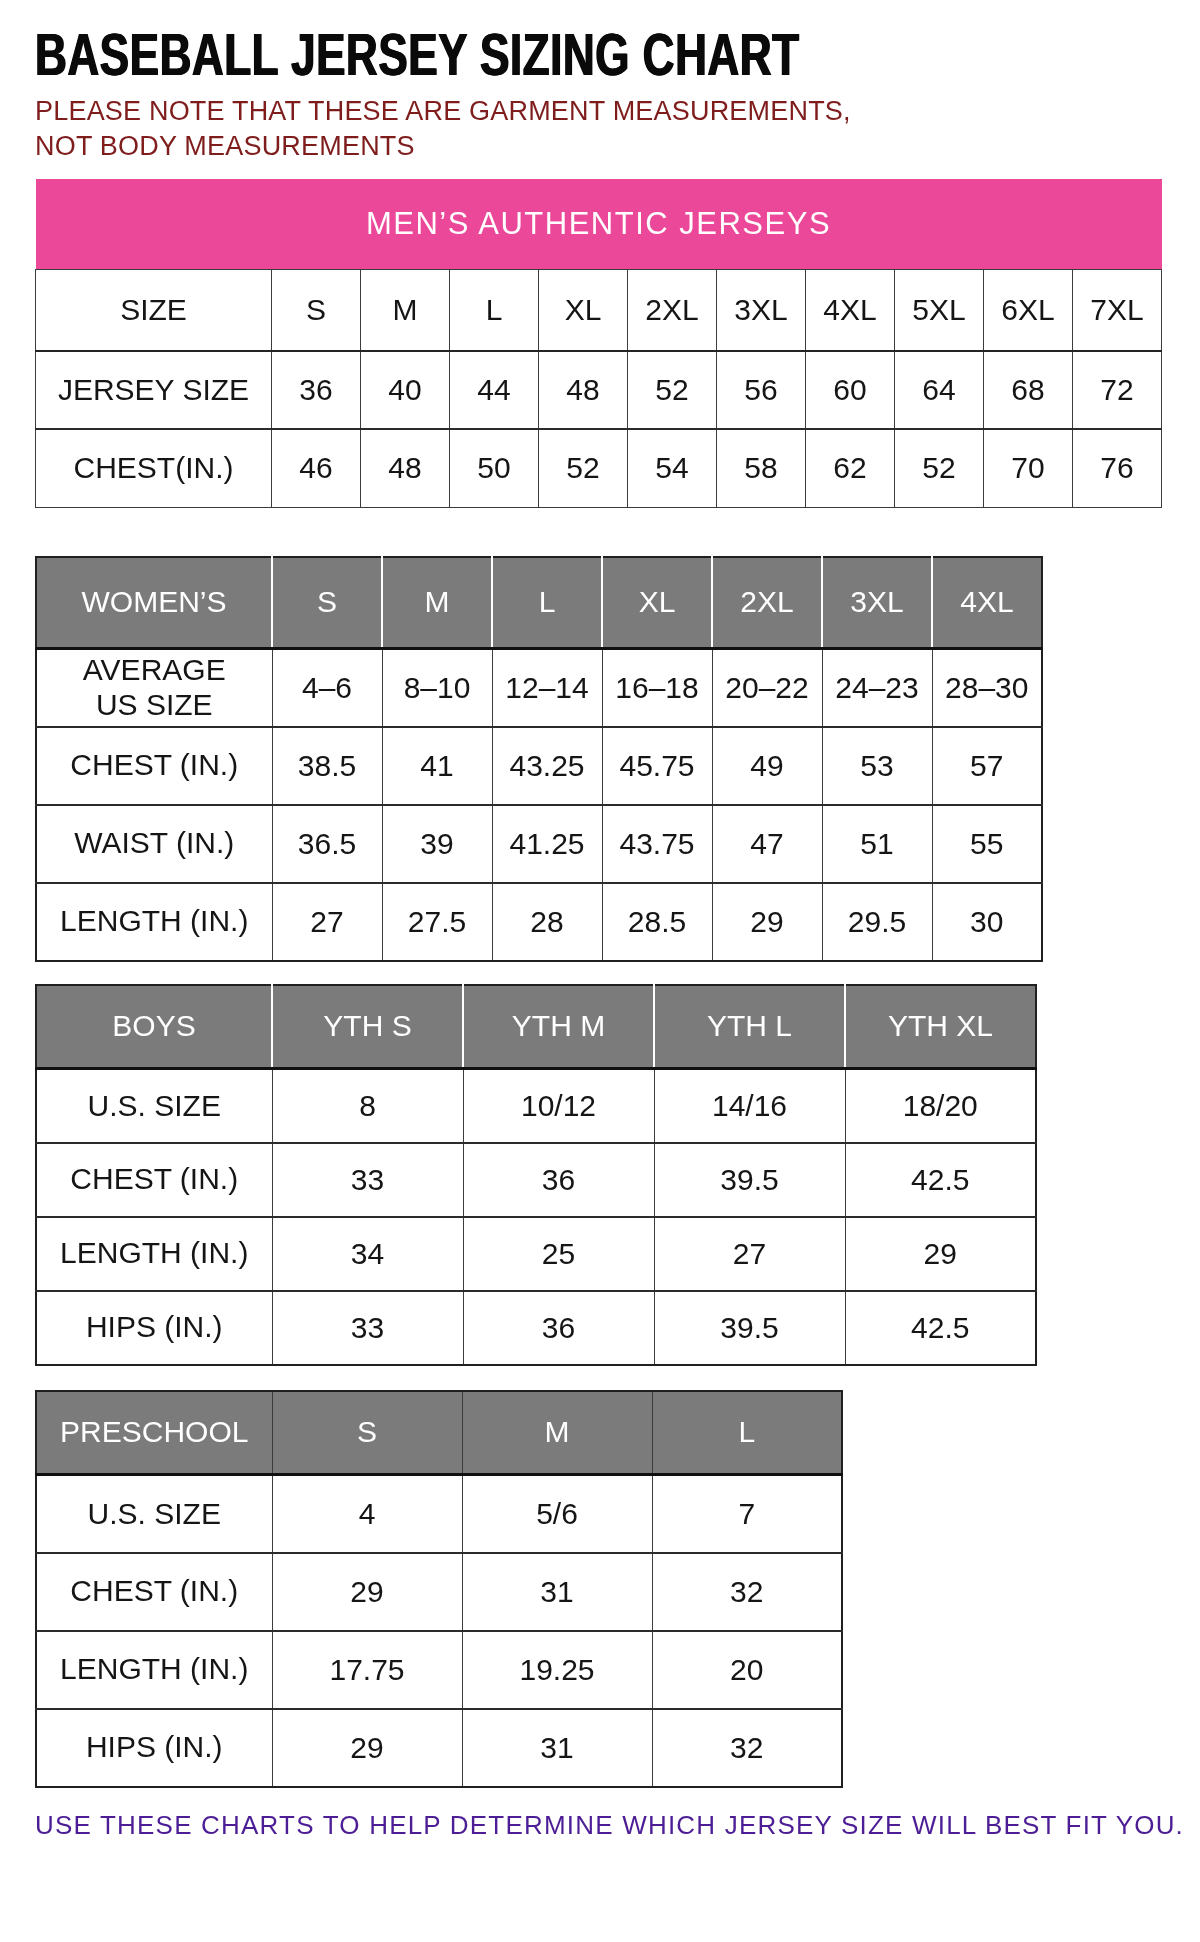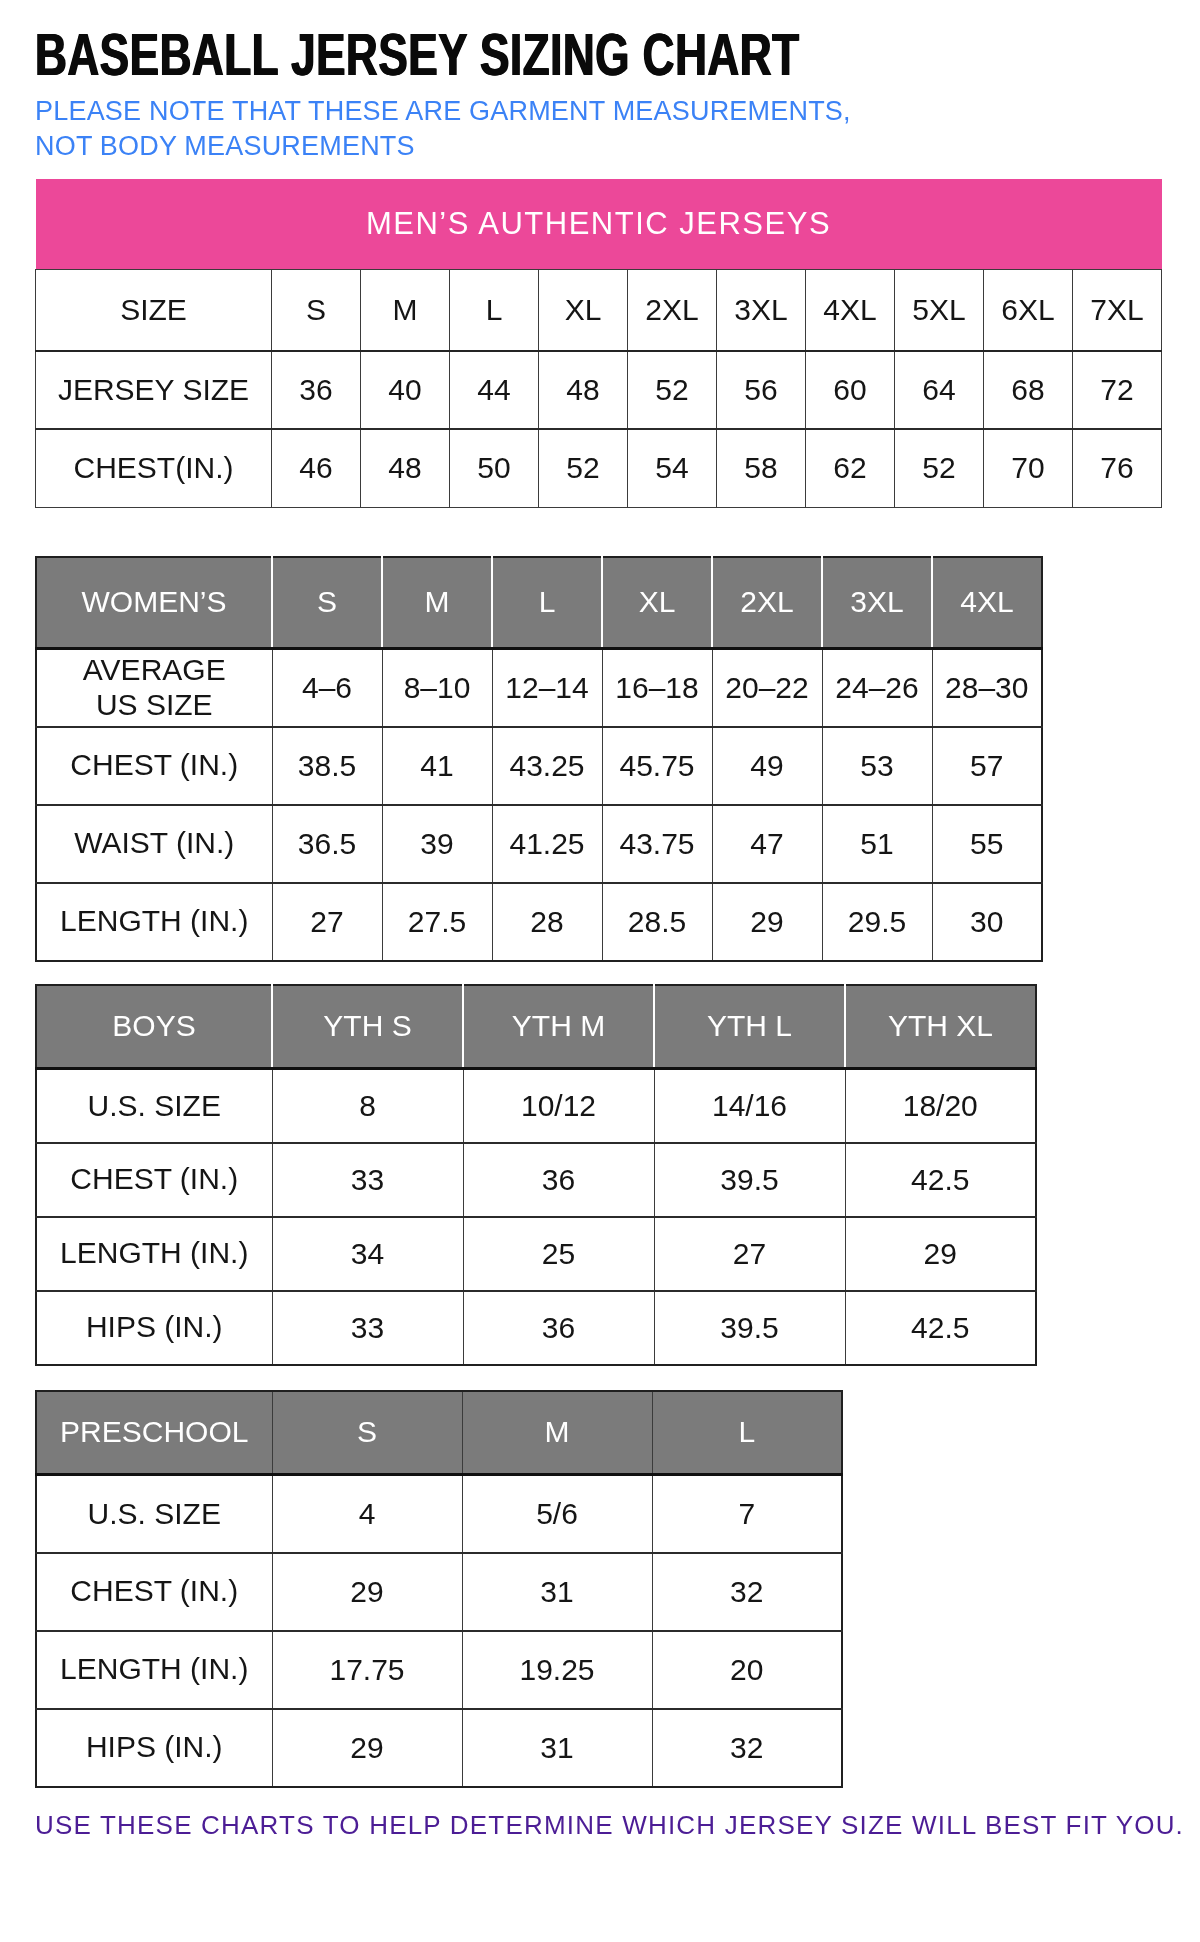--- a/index.html
+++ b/index.html
@@ -11,21 +11,21 @@
   }
   .title{
     display:inline-block;margin:0;line-height:1.08;white-space:nowrap;
     font-size:48px;font-weight:800;color:#0a0a0a;letter-spacing:0.5px;
     transform:scale(0.92,1.25);transform-origin:left top;
     text-shadow:0.7px 0 0 currentColor,-0.7px 0 0 currentColor;
   }
   .note{
     margin-top:20px;width:880px;
     font-size:27px;line-height:1.32;letter-spacing:0.2px;
-    color:#3b82f6;font-weight:400;
+    color:#7f1d1d;font-weight:400;
   }
   table.tbl{border-collapse:collapse;table-layout:fixed;}
   .tbl td,.tbl th{
     border:1px solid #3b3b3b;text-align:center;vertical-align:middle;
     padding:0;font-weight:400;color:#151515;
   }
   
   col.cLbl{width:236px;} col.cM{width:89px;} col.cW{width:110px;}
   col.cB{width:191px;} col.cP{width:190px;}
 
@@ -149,21 +149,21 @@
       <th>4XL</th>
     </tr>
     <tr class="r avg">
       <td class="lbl">AVERAGE
 US SIZE</td>
       <td>4–6</td>
       <td>8–10</td>
       <td>12–14</td>
       <td>16–18</td>
       <td>20–22</td>
-      <td>24–26</td>
+      <td>24–23</td>
       <td>28–30</td>
     </tr>
     <tr class="r">
       <td class="lbl">CHEST (IN.)</td>
       <td>38.5</td>
       <td>41</td>
       <td>43.25</td>
       <td>45.75</td>
       <td>49</td>
       <td>53</td>

